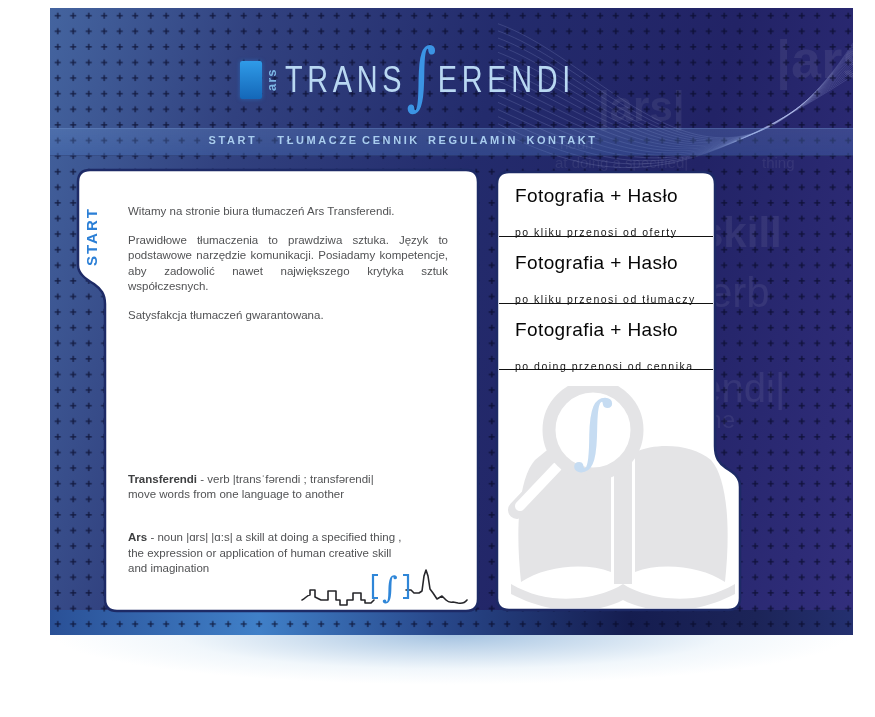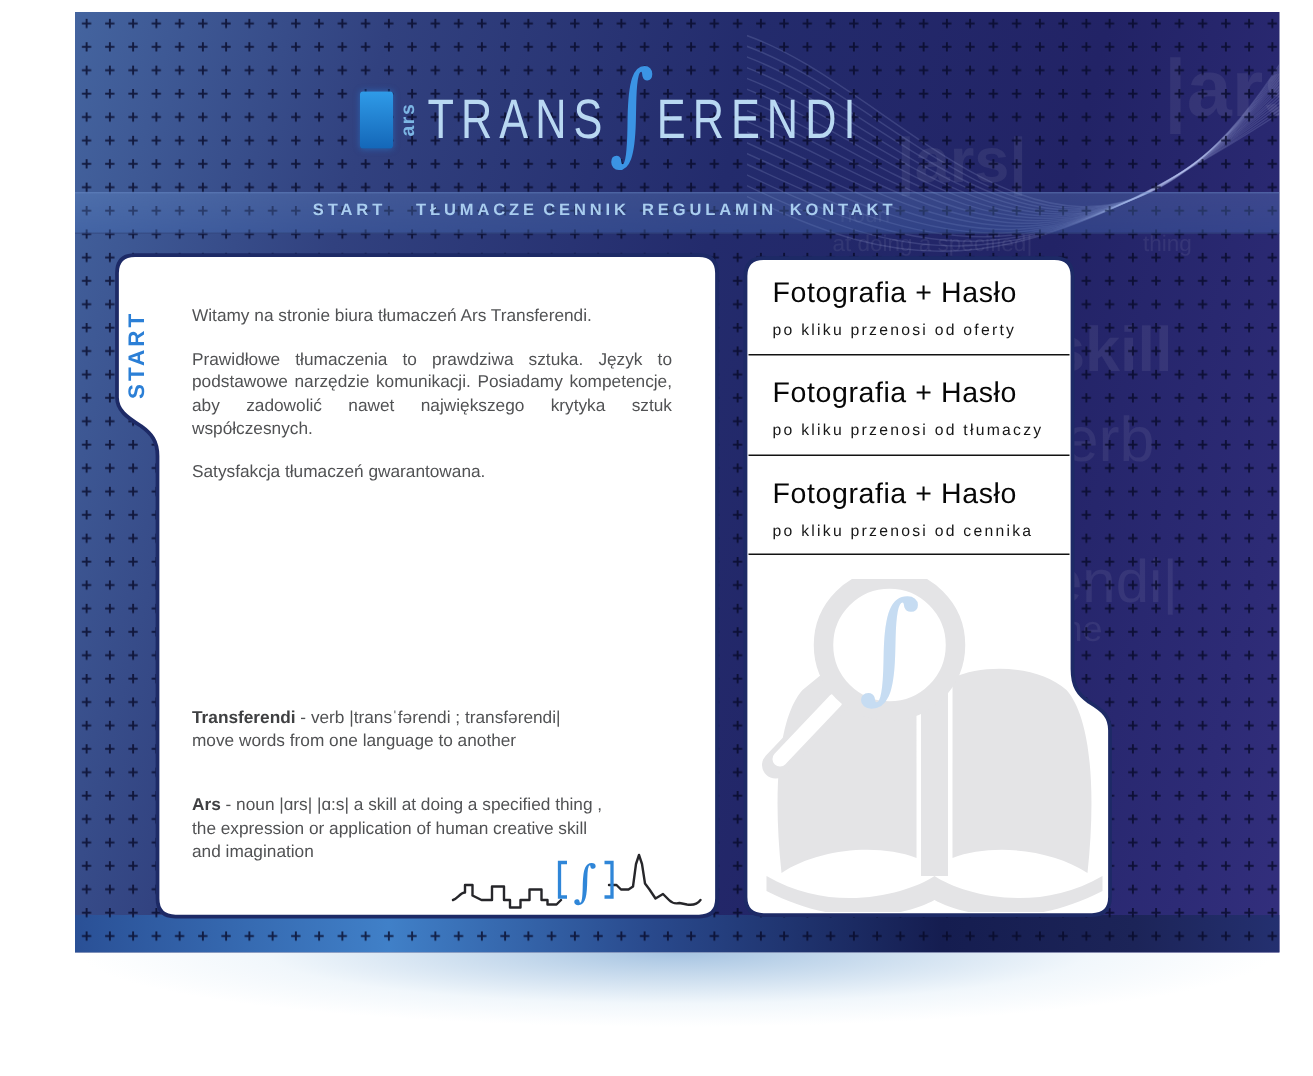--- a/index.html
+++ b/index.html
@@ -45,21 +45,21 @@
   .paras{left:78px;top:196px;width:320px;}
   .paras p{margin:0 0 13px 0;}
   .defs{left:78px;top:448px;width:334px;white-space:pre-line;}
   .defs .def{margin-bottom:12px;}
   .defs b{color:#3f4042;}
   .skyline{left:250px;top:552px;width:180px;height:48px;}
   
   .card{left:447px;width:218px;box-sizing:border-box;padding:13px 0 0 18px;cursor:pointer;}
   .card-sep{left:449px;width:214px;height:1px;background:#121212;}
   .card-title{color:#060606;font-size:19px;font-weight:400;letter-spacing:.4px;}
-  .card-sub{margin-top:7px;color:#161616;font-size:10.5px;letter-spacing:1.5px;}
+  .card-sub{margin-top:19px;color:#161616;font-size:10.5px;letter-spacing:1.5px;}
   .bookmark{left:455px;top:378px;width:236px;height:222px;}
   
   .glow{position:absolute;left:50px;top:635px;width:803px;height:62px;
         background:radial-gradient(ellipse 62% 100% at 50% 0%,rgba(150,185,220,.85),rgba(215,232,245,.35) 55%,rgba(255,255,255,0) 80%);}
 </style>
 </head>
 <body>
 
 <div class="stage">
   <div class="site">
@@ -163,21 +163,21 @@
       <div class="card-sub">po kliku przenosi od oferty</div>
     </div>
     <div class="card-sep" style="top:228px"></div>
     <div class="card" style="top:231px;height:64px">
       <div class="card-title">Fotografia + Hasło</div>
       <div class="card-sub">po kliku przenosi od tłumaczy</div>
     </div>
     <div class="card-sep" style="top:295px"></div>
     <div class="card" style="top:298px;height:61px">
       <div class="card-title">Fotografia + Hasło</div>
-      <div class="card-sub">po kliku przenosi od cennika</div>
+      <div class="card-sub">po doing przenosi od cennika</div>
     </div>
     <div class="card-sep" style="top:361px"></div>
 
     <svg class="bookmark nofit" viewBox="0 0 236 222">
       <g fill="#e4e4e6">
         <path d="M16 196 C10 140 14 92 30 74 L52 56 C60 50 68 54 68 62 L68 64 C84 58 100 60 106 66 L106 186 C80 176 40 180 16 196 Z"></path>
         <path d="M220 196 C226 140 222 92 206 74 C188 58 152 56 130 66 L130 186 C156 176 196 180 220 196 Z"></path>
         <rect x="109" y="66" width="18" height="132"></rect>
         <path d="M6 198 C50 224 100 210 118 198 C136 210 186 224 230 198 L230 208 C180 234 136 224 118 214 C100 224 56 234 6 208 Z"></path>
       </g>

